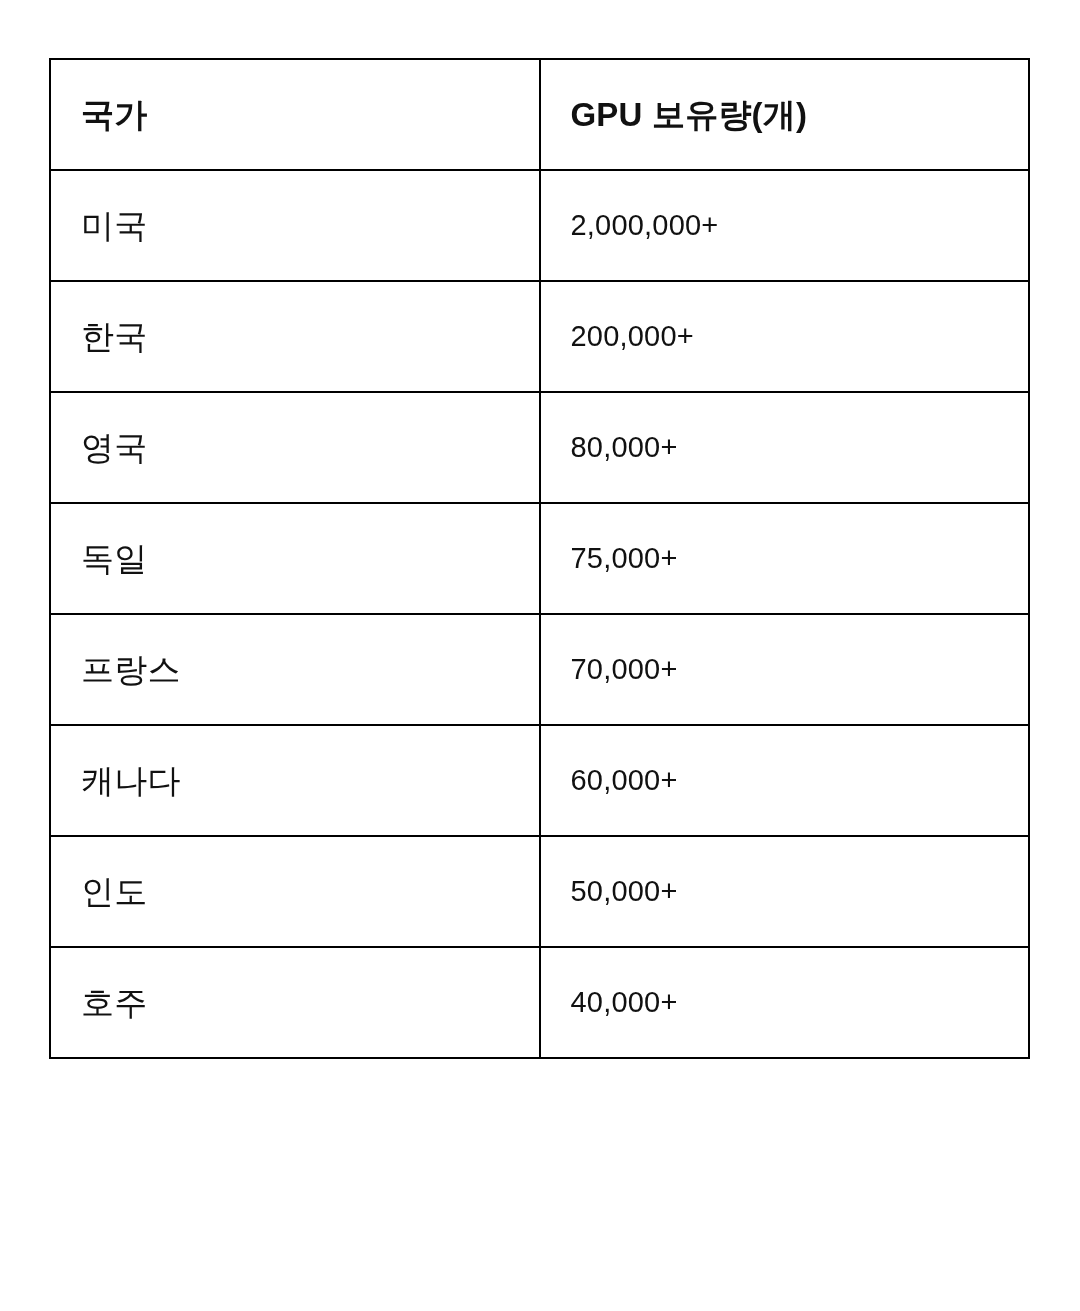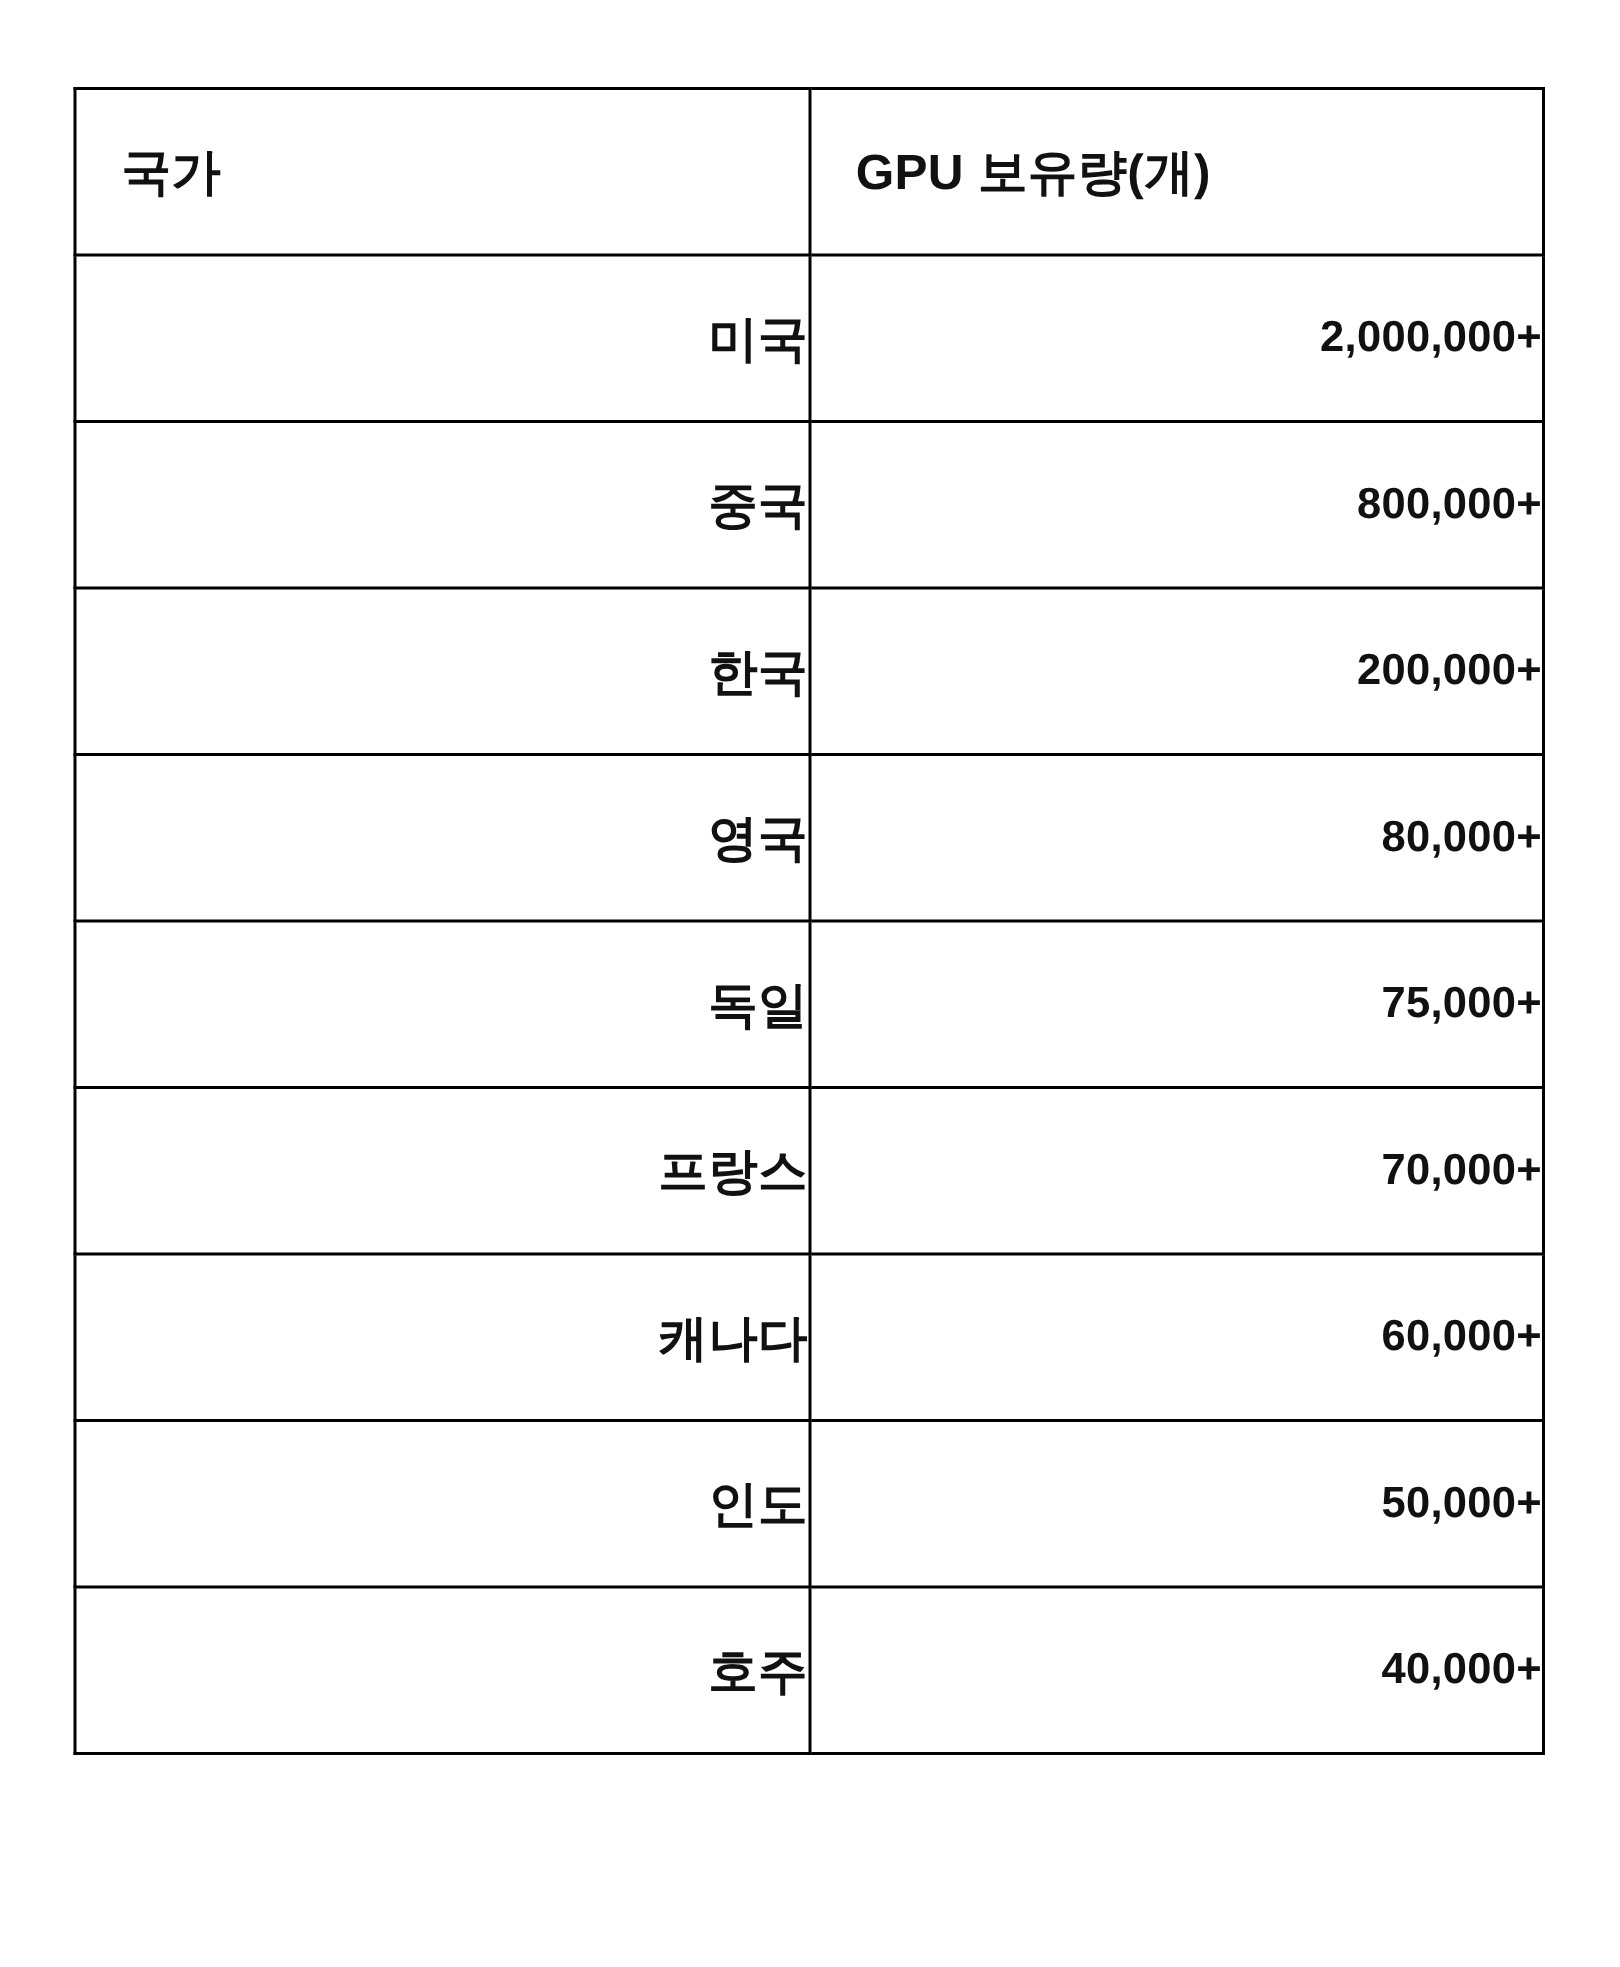--- a/index.html
+++ b/index.html
@@ -38,22 +38,21 @@
     line-height: 1.2;
     letter-spacing: 0.2px;
     white-space: nowrap;
     overflow: hidden;
     color: #111111;
   }
   .gpu-table th {
     font-weight: 700;
   }
   .gpu-table td {
-    font-weight: 700;
-    text-align: right;
+    font-weight: 400;
   }
   .gpu-table td.value-cell {
     font-size: 29px;
   }
 </style>
 </head>
 <body>
 
 <table class="gpu-table">
   <colgroup>
@@ -63,24 +62,20 @@
   <thead>
     <tr>
       <th>국가</th>
       <th>GPU 보유량(개)</th>
     </tr>
   </thead>
   <tbody>
     <tr>
       <td>미국</td>
       <td class="value-cell">2,000,000+</td>
-    </tr>
-    <tr>
-      <td>중국</td>
-      <td class="value-cell">800,000+</td>
     </tr>
     <tr>
       <td>한국</td>
       <td class="value-cell">200,000+</td>
     </tr>
     <tr>
       <td>영국</td>
       <td class="value-cell">80,000+</td>
     </tr>
     <tr>

